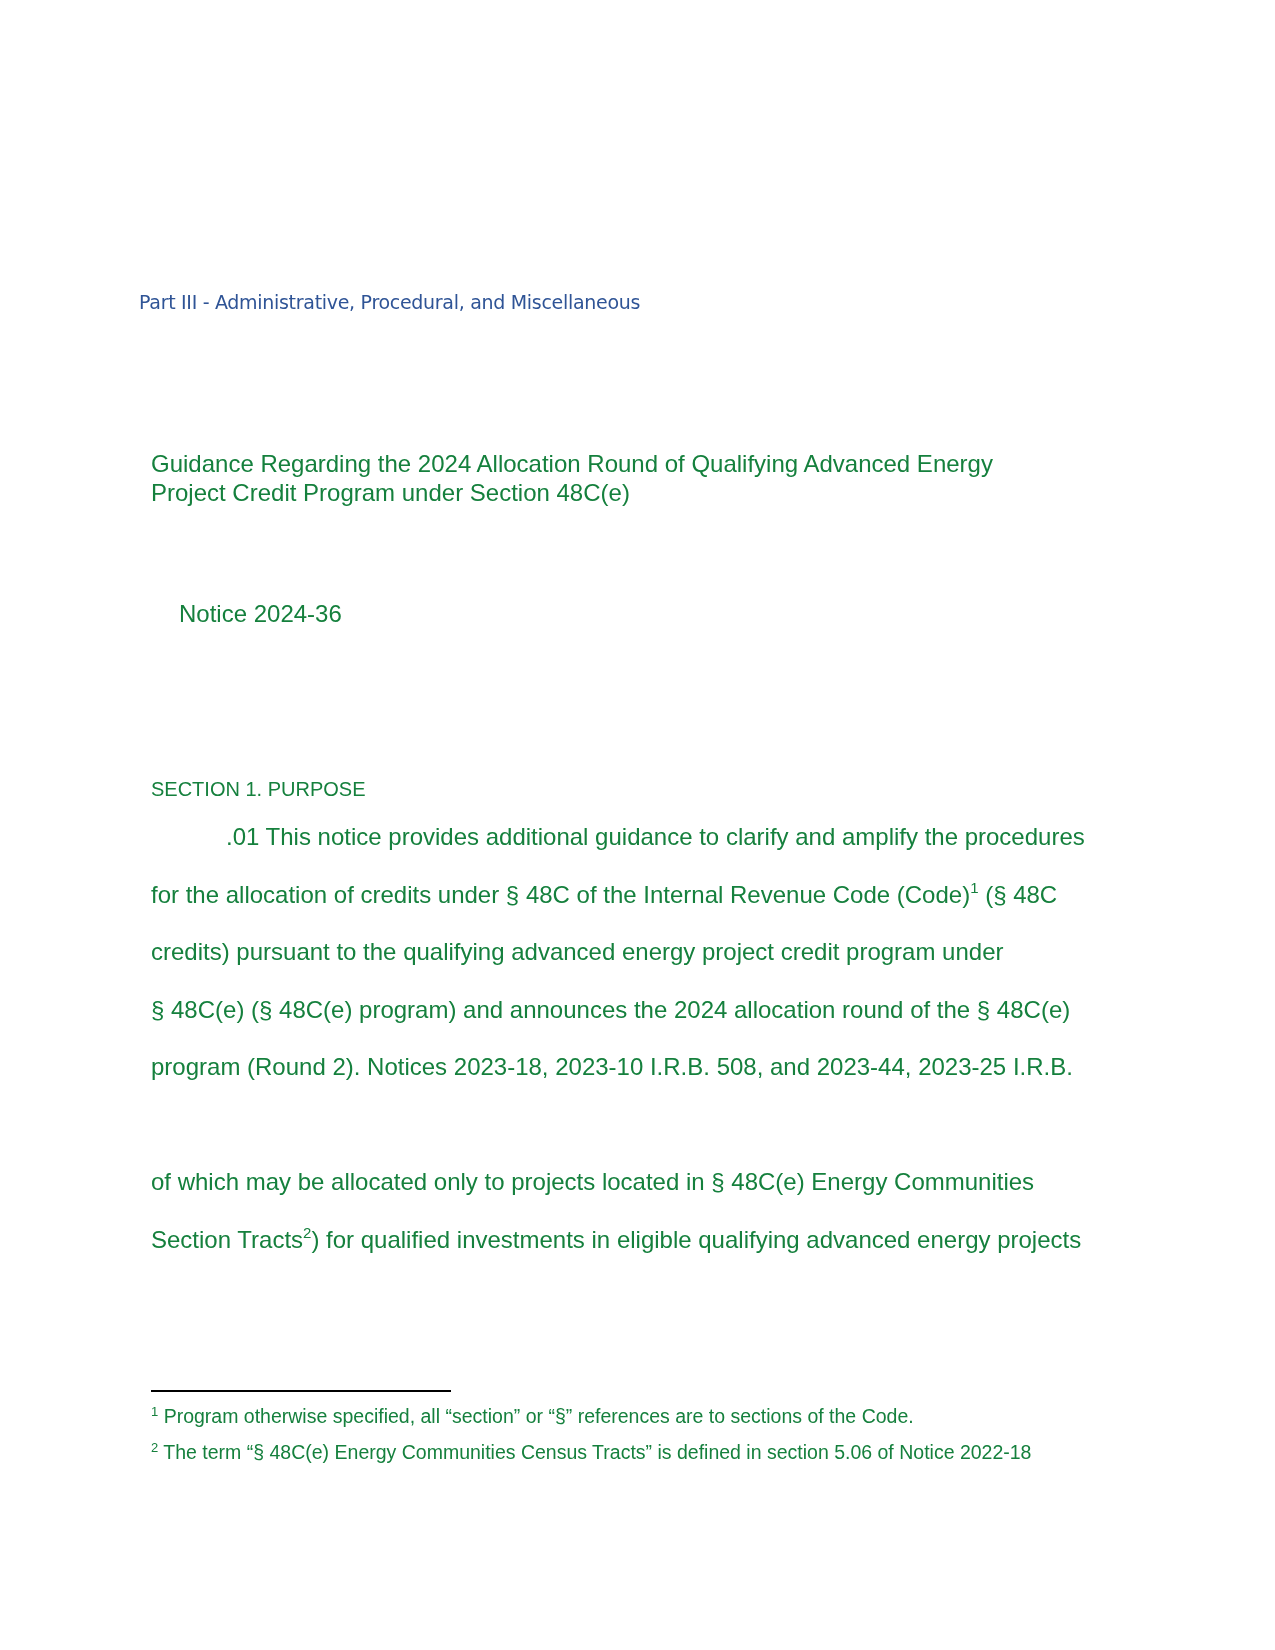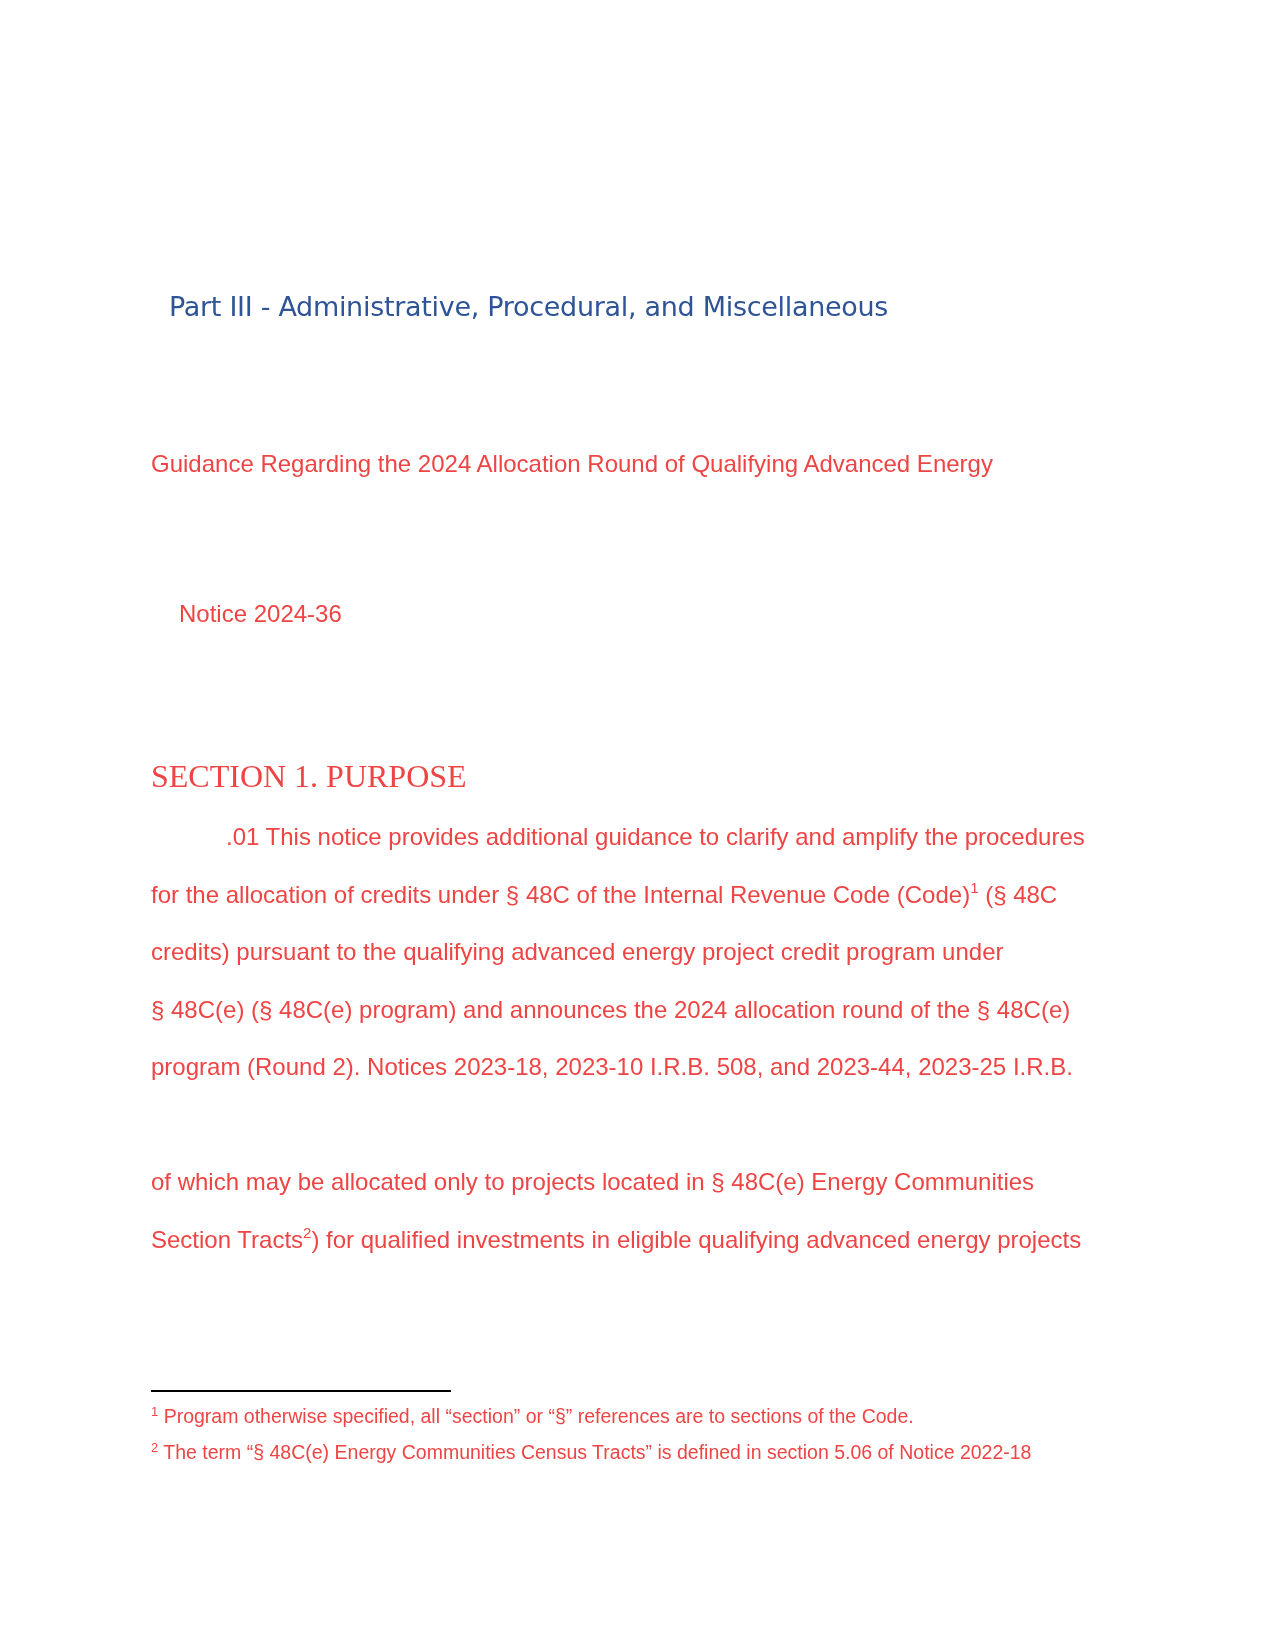--- a/index.html
+++ b/index.html
@@ -1,43 +1,44 @@
 <!DOCTYPE html>
 <html><head>
 <meta charset="utf-8">
 <style>
   html, body { margin: 0; padding: 0; background: #ffffff; }
   body { width: 1275px; height: 1650px; position: relative; overflow: hidden; }
   .page { position: absolute; left: 0; top: 0; width: 1275px; height: 1650px; background: #fff; }
   .abs { position: absolute; white-space: nowrap; }
   .part-header {
-    left: 169px; top: 291px;
+    left: 139px; top: 291px;
     font-family: "DejaVu Sans", sans-serif;
-    font-size: 27px; color: #2F5496; letter-spacing: -0.3px;
+    font-size: 19px; color: #2F5496; letter-spacing: -0.3px;
   }
-  .serifless { font-family: "Liberation Sans", sans-serif; color: #ef4444; }
+  .serifless { font-family: "Liberation Sans", sans-serif; color: #15803d; }
   .title { left: 151px; top: 449px; font-size: 24px; line-height: 29px; }
   .notice { left: 151px; top: 600px; font-size: 24px; margin-left: 28px; }
-  .section { left: 151px; top: 758px; font-size: 32px; font-family: Liberation Serif, serif; }
+  .section { left: 151px; top: 778px; font-size: 20px; }
   .body-line { left: 151px; font-size: 24px; }
   .indent { left: 226px; }
   sup.fn { font-size: 15px; vertical-align: 10px; line-height: 0; }
   .rule { position: absolute; left: 151px; top: 1390px; width: 300px; height: 2px; background: #000; }
   .footnote { left: 151px; font-size: 19.5px; }
   sup.fns { font-size: 13px; vertical-align: 7px; line-height: 0; }
 </style>
 </head>
 <body>
 
 <div class="page">
 
   <div class="abs part-header">Part III - Administrative, Procedural, and Miscellaneous</div>
 
   <div class="abs serifless title">
     <div>Guidance Regarding the 2024 Allocation Round of Qualifying Advanced Energy</div>
+    <div>Project Credit Program under Section 48C(e)</div>
   </div>
 
   <div class="abs serifless notice">Notice 2024-36</div>
 
   <div class="abs serifless section">SECTION 1. PURPOSE</div>
 
   <div class="abs serifless body-line indent" style="top:823px">.01 This notice provides additional guidance to clarify and amplify the procedures</div>
   <div class="abs serifless body-line" style="top:881px">
     <span>for the allocation of credits under § 48C of the Internal Revenue Code (Code)</span><sup class="fn">1</sup><span> (§ 48C</span>
   </div>

